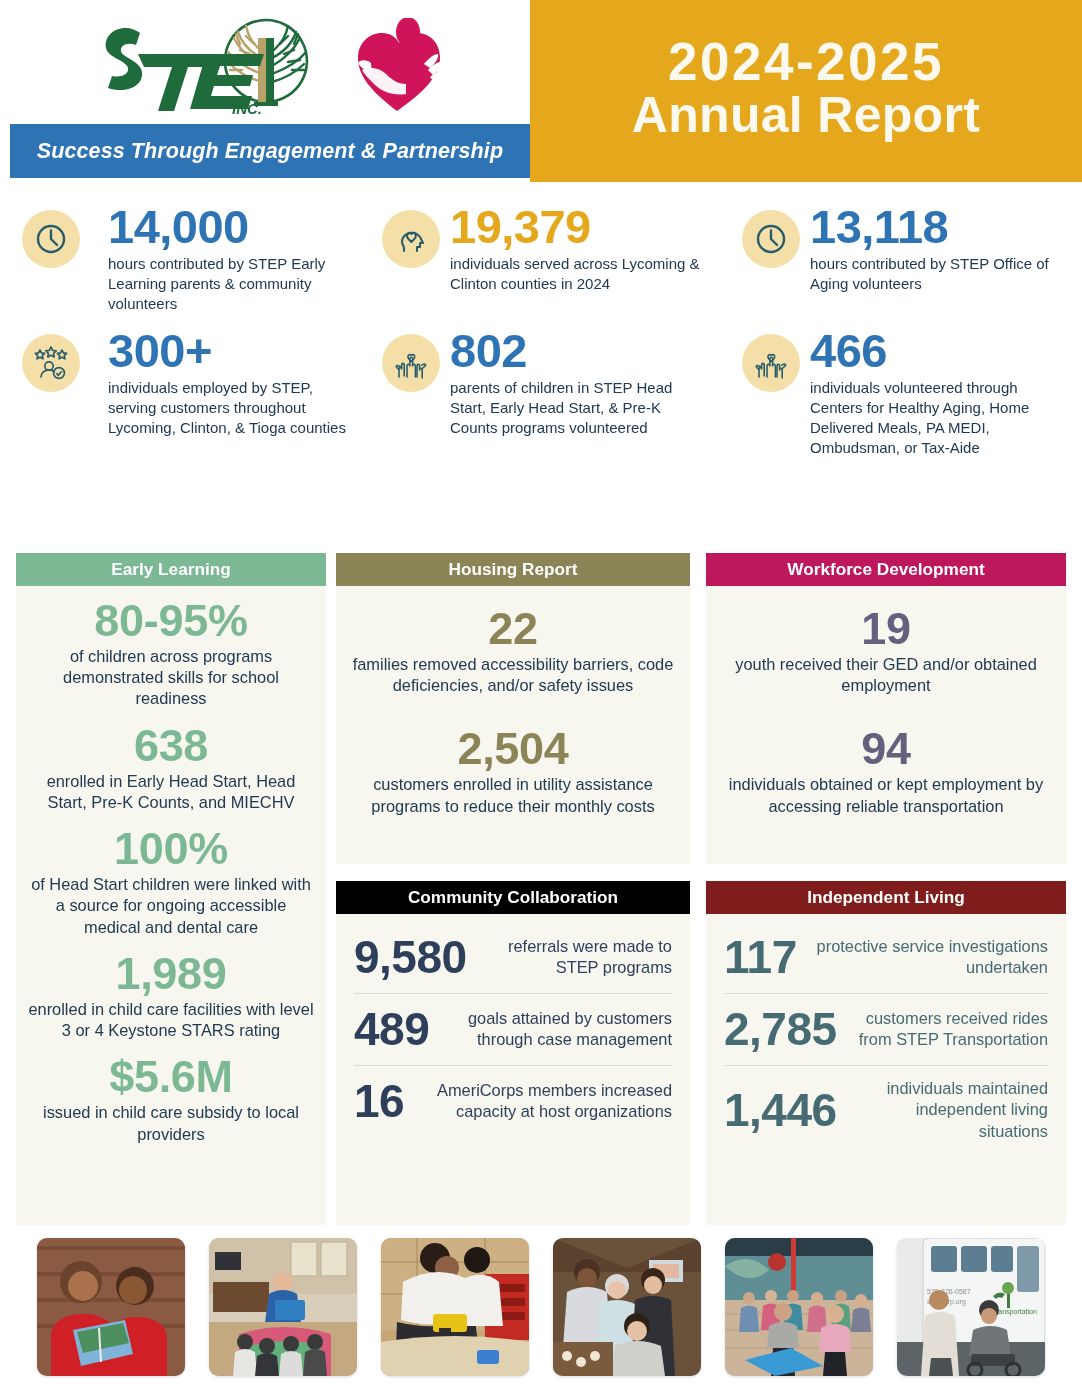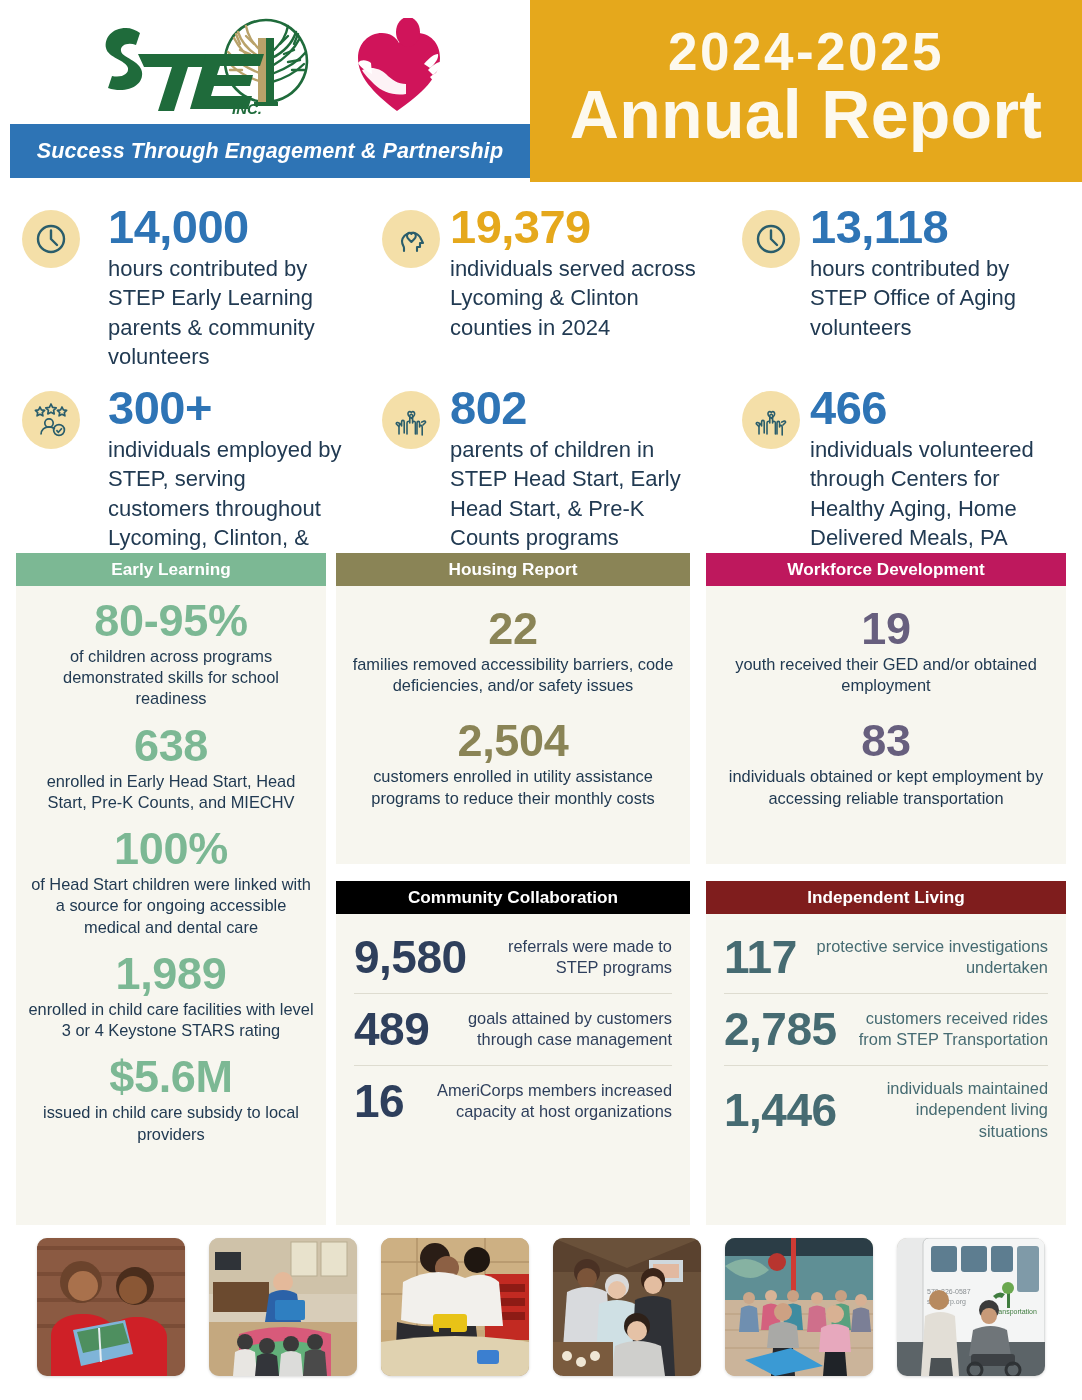--- a/index.html
+++ b/index.html
@@ -27,39 +27,39 @@
     letter-spacing: .1px; font-family:"Liberation Sans", sans-serif;
   }
   .header-right {
     position: absolute; left: 530px; top: 0; width: 552px; height: 182px;
     background: #e5a81c; display:flex; flex-direction:column;
     align-items:center; justify-content:center; padding-bottom: 6px;
   }
   .hr-year {
     color:#fdf9ee; font-size: 53px; font-weight: 800; letter-spacing: 2.5px; line-height: 1.02;
   }
-  .hr-title { color:#fdf9ee; font-size: 68px; font-weight: 700; line-height: 1.05; letter-spacing:.3px; }
+  .hr-title { color:#fdf9ee; font-size: 50px; font-weight: 700; line-height: 1.05; letter-spacing:.3px; }
 
   
   .stats { position: absolute; left: 0; top: 196px; width: 1082px; }
   .stat-row { display: flex; width: 1082px; }
   .stat { display: flex; gap: 10px; padding: 6px 14px 6px 22px; }
   .stat.c1 { width: 360px; gap: 28px; }
   .stat.c2 { width: 360px; }
   .stat.c3 { width: 362px; }
   .badge {
     flex: 0 0 auto; width: 58px; height: 58px; border-radius: 50%;
     background: #f4dfa8; display:flex; align-items:center; justify-content:center; margin-top: 8px;
   }
   .badge svg { display:block; }
   .stat-body { flex: 1 1 auto; padding-top: 2px; }
   .stat-num { font-size: 47px; font-weight: 800; line-height: .98; letter-spacing: -.5px; }
   .stat-num.blue { color: #2e74b5; }
   .stat-num.gold { color: #e5a81c; }
-  .stat-desc { color:#213a52; font-size: 22px; line-height: 1.33; margin-top: 4px; }
+  .stat-desc { color:#213a52; font-size: 15px; line-height: 1.33; margin-top: 4px; }
 
   
   .panels { position: absolute; left: 0; top: 553px; width: 1082px; height: 672px; }
   .panel { position: absolute; }
   .panel-head {
     height: 33px; display:flex; align-items:center; justify-content:center;
     color:#ffffff; font-size: 17.2px; font-weight: 700;
   }
   .panel-body { background: #f7f6ef; }
 
@@ -83,21 +83,21 @@
 
   
   .cstat { text-align: center; padding: 2px 6px 0; }
   .cstat .cnum { font-size: 45px; font-weight: 800; line-height: 1.04; letter-spacing:-.3px; }
   .cstat .ctext { color:#213a52; font-size: 16.4px; line-height: 1.3; margin-top: 1px; }
   .p-el .cnum { color:#7cb894; }
   .p-ho .cnum { color:#8a8456; }
   .p-wd .cnum { color:#675f7e; }
   .p-el .cstat { margin-bottom: 11px; }
   .p-el .cstat:last-child { margin-bottom: 0; }
-  .p-ho .cstat, .p-wd .cstat { margin-bottom: 20px; }
+  .p-ho .cstat, .p-wd .cstat { margin-bottom: 28px; }
   .p-ho .cstat:last-child, .p-wd .cstat:last-child { margin-bottom: 0; }
 
   
   .rstat { display:flex; align-items:center; gap: 16px; padding: 12px 0 13px; }
   .rstat + .rstat { border-top: 1px solid #dedcd0; }
   .rstat .rnum { flex: 0 0 auto; font-size: 46px; font-weight: 800; line-height: 1; letter-spacing:-.5px; }
   .rstat .rtext { flex: 1 1 auto; text-align: right; font-size: 16.4px; line-height: 1.3; }
   .p-cc .rnum, .p-cc .rtext { color: #2e3f5c; }
   .p-il .rnum, .p-il .rtext { color: #466b72; }
   .p-cc .rtext { color:#2e3f5c; }
@@ -344,21 +344,21 @@
     <div class="panel p-wd">
       <div class="panel-head">
         <span>Workforce Development</span>
       </div>
       <div class="panel-body">
         <div class="cstat">
           <div class="cnum">19</div>
           <div class="ctext">youth received their GED and/or obtained employment</div>
         </div>
         <div class="cstat">
-          <div class="cnum">83</div>
+          <div class="cnum">94</div>
           <div class="ctext">individuals obtained or kept employment by accessing reliable transportation</div>
         </div>
       </div>
     </div>
 
     <div class="panel p-cc">
       <div class="panel-head">
         <span>Community Collaboration</span>
       </div>
       <div class="panel-body">

